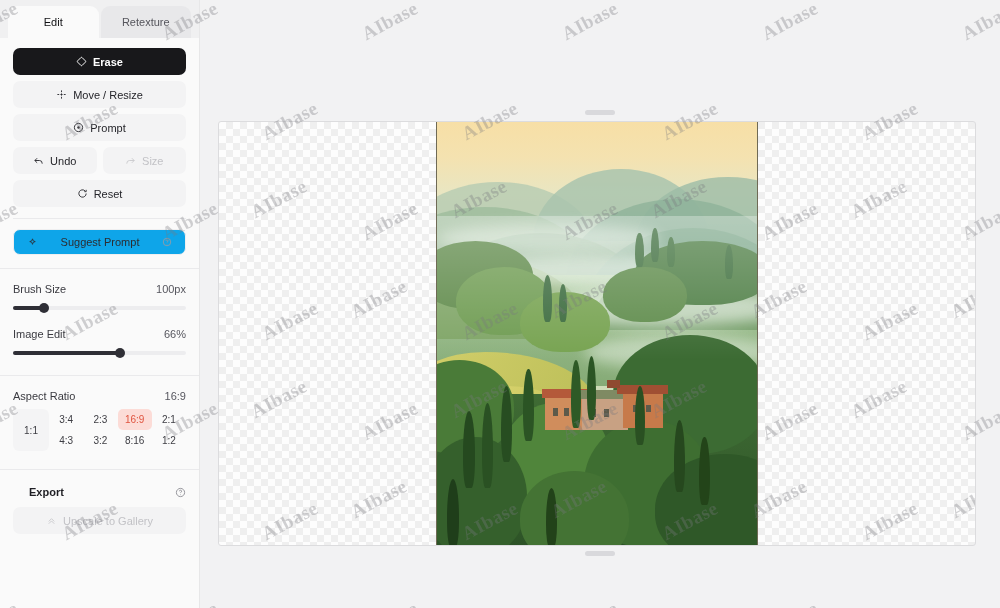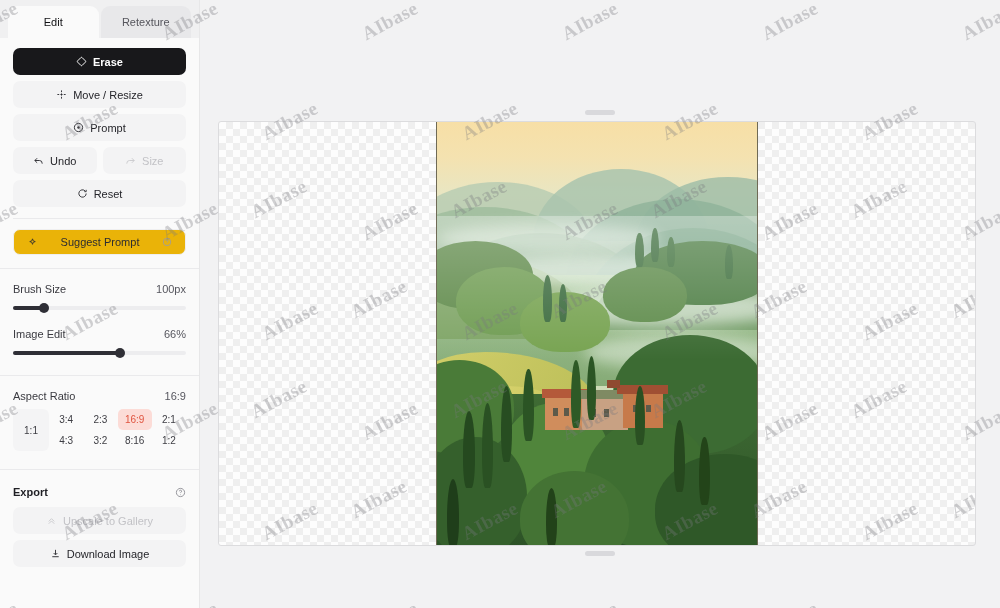--- a/index.html
+++ b/index.html
@@ -50,21 +50,21 @@
   }
   .tool-btn.dark { background: #18181b; color: #fff; font-weight: bold; }
   .tool-btn.dark svg { stroke: #fff; }
   .tool-btn.disabled { color: #c2c2c6; cursor: default; }
   .tool-btn.disabled svg { stroke: #c9c9cd; }
   .row2 { display: flex; gap: 6px; margin-bottom: 6px; }
   .row2 .tool-btn { margin-bottom: 0; }
 
   .suggest {
     width: 100%; height: 26px; border-radius: 7px;
-    background: #eab308; border: 1px solid #efeff0;
+    background: #0ea5e9; border: 1px solid #efeff0;
     display: flex; align-items: center; justify-content: center; gap: 23px;
     font-size: 11px; color: #2c2c31; cursor: pointer;
   }
 
   .ctrl { padding: 0 13px; }
   .ctrl-head {
     display: flex; justify-content: space-between; align-items: baseline;
     font-size: 11px; color: #3a3a40; margin: 14px 0 7px 0;
   }
   .ctrl-head .val { color: #56565e; }
@@ -96,21 +96,21 @@
     grid-template-rows: 21px 21px;
   }
   .ar-cell {
     display: flex; align-items: center; justify-content: center;
     font-size: 10px; color: #3d3d43; border-radius: 5px; cursor: pointer;
   }
   .ar-cell.sel { background: #fcdcd7; color: #e0543f; }
 
   .export-head {
     display: flex; justify-content: space-between; align-items: center;
-    font-size: 11px; color: #1f1f24; font-weight: bold; margin: 16px 0 9px 0;
+    font-size: 11px; color: #1f1f24; font-weight: bold; margin: 16px 0 9px 16px;
   }
 
   
   .topbar {
     position: absolute; left: 200px; top: 0; right: 0; height: 56px;
     background: #f2f2f3;
     display: flex; align-items: center;
     padding: 0 12px;
     gap: 10px;
   }
@@ -350,28 +350,20 @@
             <path d="M9.6 9.3a2.4 2.4 0 1 1 3.2 2.3c-.6.3-.8.7-.8 1.4"></path>
           <circle cx="12" cy="17" r="1" fill="#8f8f96" stroke="none"></circle>
         </svg>
       </div>
       <button class="tool-btn disabled">
         <svg width="11" height="11" viewBox="0 0 24 24" fill="none" stroke="#c9c9cd" stroke-width="2">
           <path d="M6 14l6-6 6 6"></path>
             <path d="M6 19l6-6 6 6"></path>
         </svg>
         <span>Upscale to Gallery</span>
-      </button>
-      <button class="tool-btn">
-        <svg width="11" height="11" viewBox="0 0 24 24" fill="none" stroke="#2a2a2f" stroke-width="2">
-          <path d="M12 4v10"></path>
-            <path d="M8 11l4 4 4-4"></path>
-            <path d="M5 19h14"></path>
-        </svg>
-        <span>Download Image</span>
       </button>
     </div>
   </aside>
 
 
   <main class="stage">
 
     <div class="handle" style="top:54px"></div>
 
     <div class="canvas-frame">

